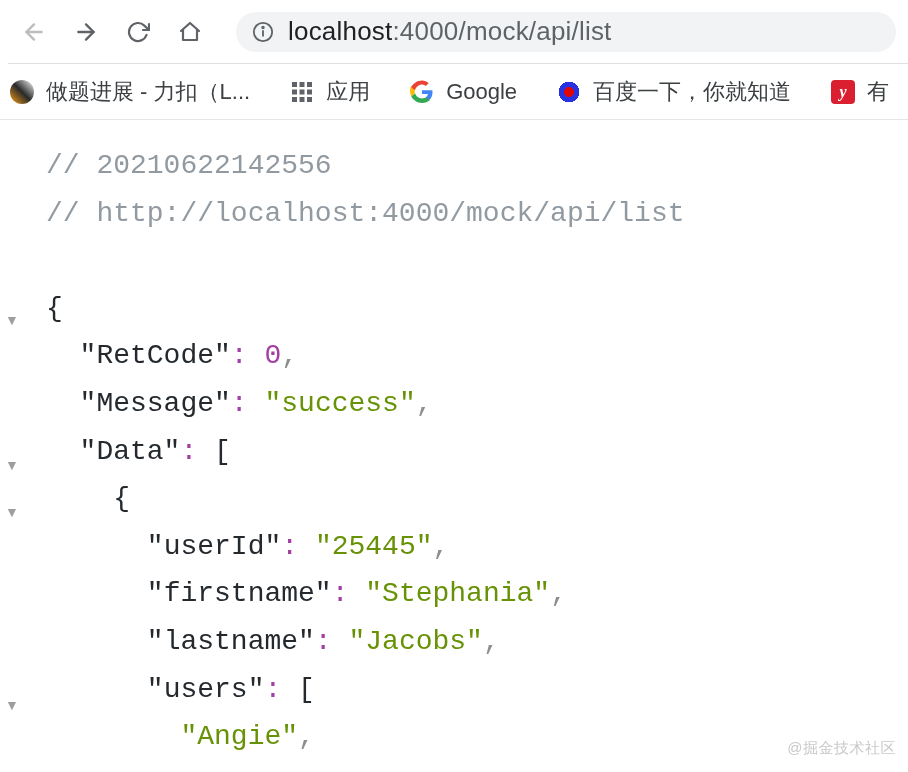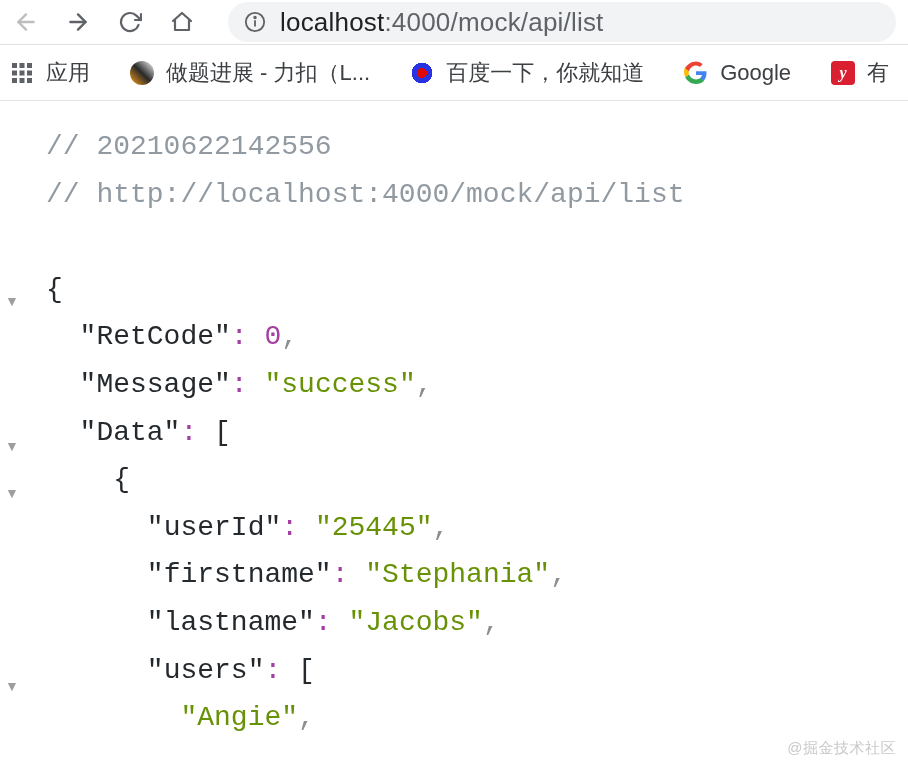--- a/index.html
+++ b/index.html
@@ -1,18 +1,18 @@
 <!DOCTYPE html>
 <html><head>
   <meta charset="utf-8">
   <style>
     * { margin: 0; padding: 0; box-sizing: border-box; }
     body { font-family: -apple-system, BlinkMacSystemFont, "Segoe UI", sans-serif; width: 908px; height: 772px; overflow: hidden; background: #fff; }
     
-    .toolbar { display: flex; align-items: center; height: 45px; padding: 16px 12px; gap: 24px; border-bottom: 1px solid #e0e0e0; }
+    .toolbar { display: flex; align-items: center; height: 64px; padding: 16px 12px; gap: 24px; border-bottom: 1px solid #e0e0e0; margin-left: 8px; }
     .nav-btn { width: 28px; height: 28px; display: flex; align-items: center; justify-content: center; cursor: pointer; color: #5f6368; }
     .nav-btn.disabled { color: #bdbdbd; cursor: default; }
     .address-bar { flex: 1; display: flex; align-items: center; background: #f1f3f4; border-radius: 20px; height: 40px; padding: 0 16px; gap: 14px; margin-left: 8px; }
     .info-circle { color: #5f6368; display: flex; align-items: center; }
     .url { font-size: 26px; color: #5f6368; letter-spacing: 0.2px; }
     .url-host { color: #202124; }
     
     .bookmarks { display: flex; align-items: center; height: 56px; padding: 0 4px; gap: 28px; border-bottom: 1px solid #e5e5e5; font-size: 22px; color: #3c4043; white-space: nowrap; }
     .bm-item { display: flex; align-items: center; gap: 12px; cursor: pointer; padding: 4px 6px; }
     .bm-icon { width: 24px; height: 24px; display: flex; align-items: center; justify-content: center; border-radius: 4px; font-size: 16px; font-weight: bold; }
@@ -72,49 +72,49 @@
           <line x1="12" y1="10" x2="12" y2="17"></line>
           <circle cx="12" cy="7" r="0.9" fill="currentColor"></circle>
         </svg>
     </span>
     <span class="url"><span class="url-host">localhost</span><span>:4000/mock/api/list</span></span>
   </div>
 </div>
 
 <div class="bookmarks">
   <div class="bm-item">
+    <span class="bm-icon icon-leetcode"></span>
+    <span>做题进展 - 力扣（L...</span>
+  </div>
+  <div class="bm-item">
     <svg class="icon-apps" viewBox="0 0 24 24">
         <rect x="2" y="2" width="5" height="5" fill="#5f6368"></rect>
         <rect x="9.5" y="2" width="5" height="5" fill="#5f6368"></rect>
         <rect x="17" y="2" width="5" height="5" fill="#5f6368"></rect>
         <rect x="2" y="9.5" width="5" height="5" fill="#5f6368"></rect>
         <rect x="9.5" y="9.5" width="5" height="5" fill="#5f6368"></rect>
         <rect x="17" y="9.5" width="5" height="5" fill="#5f6368"></rect>
         <rect x="2" y="17" width="5" height="5" fill="#5f6368"></rect>
         <rect x="9.5" y="17" width="5" height="5" fill="#5f6368"></rect>
         <rect x="17" y="17" width="5" height="5" fill="#5f6368"></rect>
       </svg>
     <span>应用</span>
   </div>
   <div class="bm-item">
-    <span class="bm-icon icon-leetcode"></span>
-    <span>做题进展 - 力扣（L...</span>
-  </div>
-  <div class="bm-item">
-    <span class="bm-icon icon-baidu"></span>
-    <span>百度一下，你就知道</span>
-  </div>
-  <div class="bm-item">
     <svg class="icon-google" viewBox="0 0 48 48">
         <path fill="#4285F4" d="M45 24.5c0-1.6-.1-2.8-.4-4H24v7.3h11.9c-.3 2.1-1.7 5.2-5 7.3l7.3 5.6C42.6 36.9 45 31.3 45 24.5z"></path>
         <path fill="#34A853" d="M24 46c6.5 0 11.9-2.1 15.9-5.8l-7.3-5.6c-2 1.4-4.7 2.3-8.6 2.3-6.5 0-12.1-4.3-14-10.2l-7.5 5.8C6.4 40.3 14.6 46 24 46z"></path>
         <path fill="#FBBC05" d="M10 26.7c-.5-1.5-.8-3.1-.8-4.7s.3-3.2.8-4.7l-7.5-5.8C.9 14.9 0 18.4 0 22s.9 7.1 2.5 10.5L10 26.7z"></path>
         <path fill="#EA4335" d="M24 9.1c3.7 0 6.2 1.6 7.6 2.9l5.6-5.5C33.9 3 29 1 24 1 14.6 1 6.4 6.7 2.5 14.5L10 20.3c1.9-5.9 7.5-11.2 14-11.2z"></path>
       </svg>
     <span>Google</span>
+  </div>
+  <div class="bm-item">
+    <span class="bm-icon icon-baidu"></span>
+    <span>百度一下，你就知道</span>
   </div>
   <div class="bm-item">
     <span class="bm-icon icon-y">y</span>
     <span>有</span>
   </div>
 </div>
 
 <div class="content">
   <div class="gutter">
     <div class="gutter-mark" style="margin-top:145px">▼</div>

